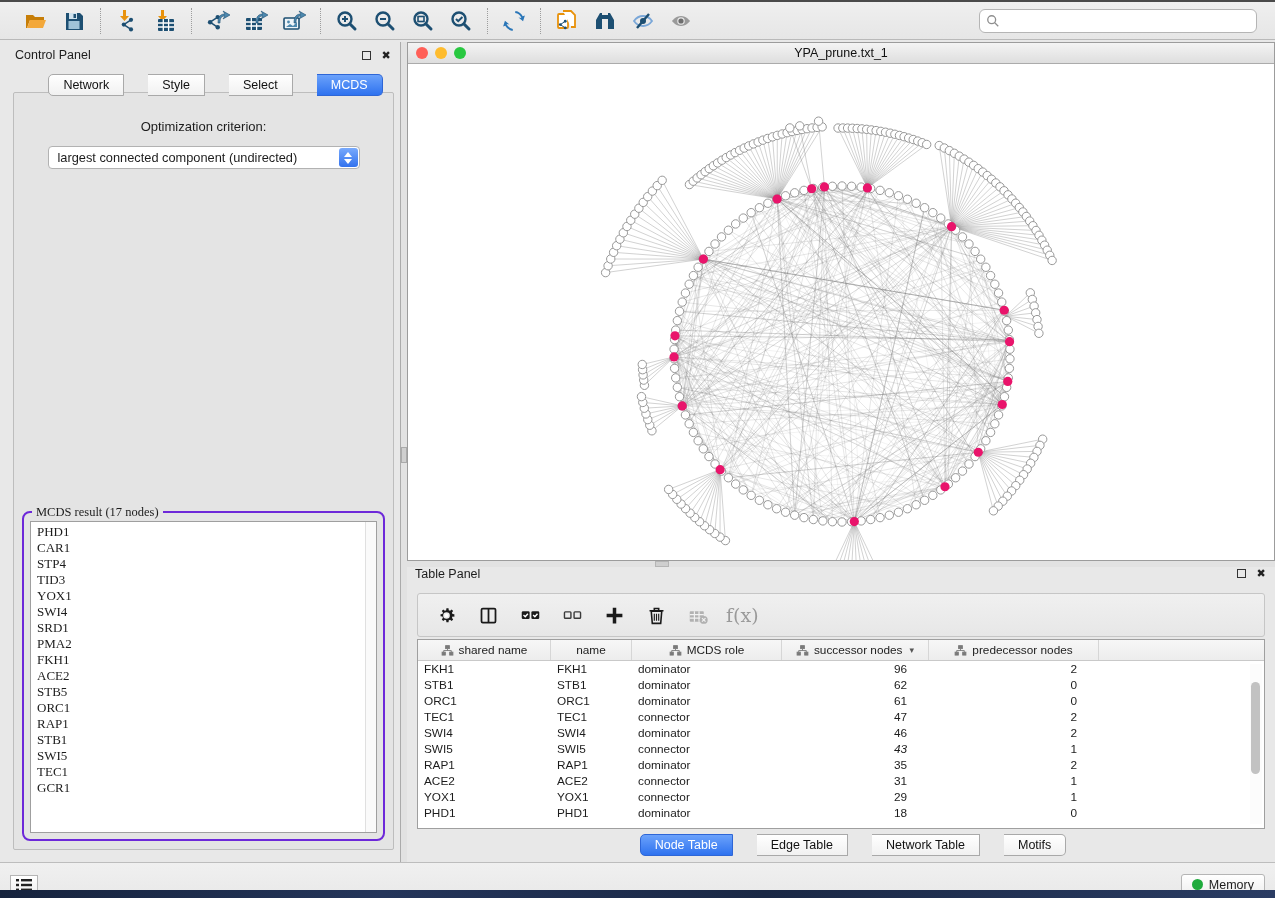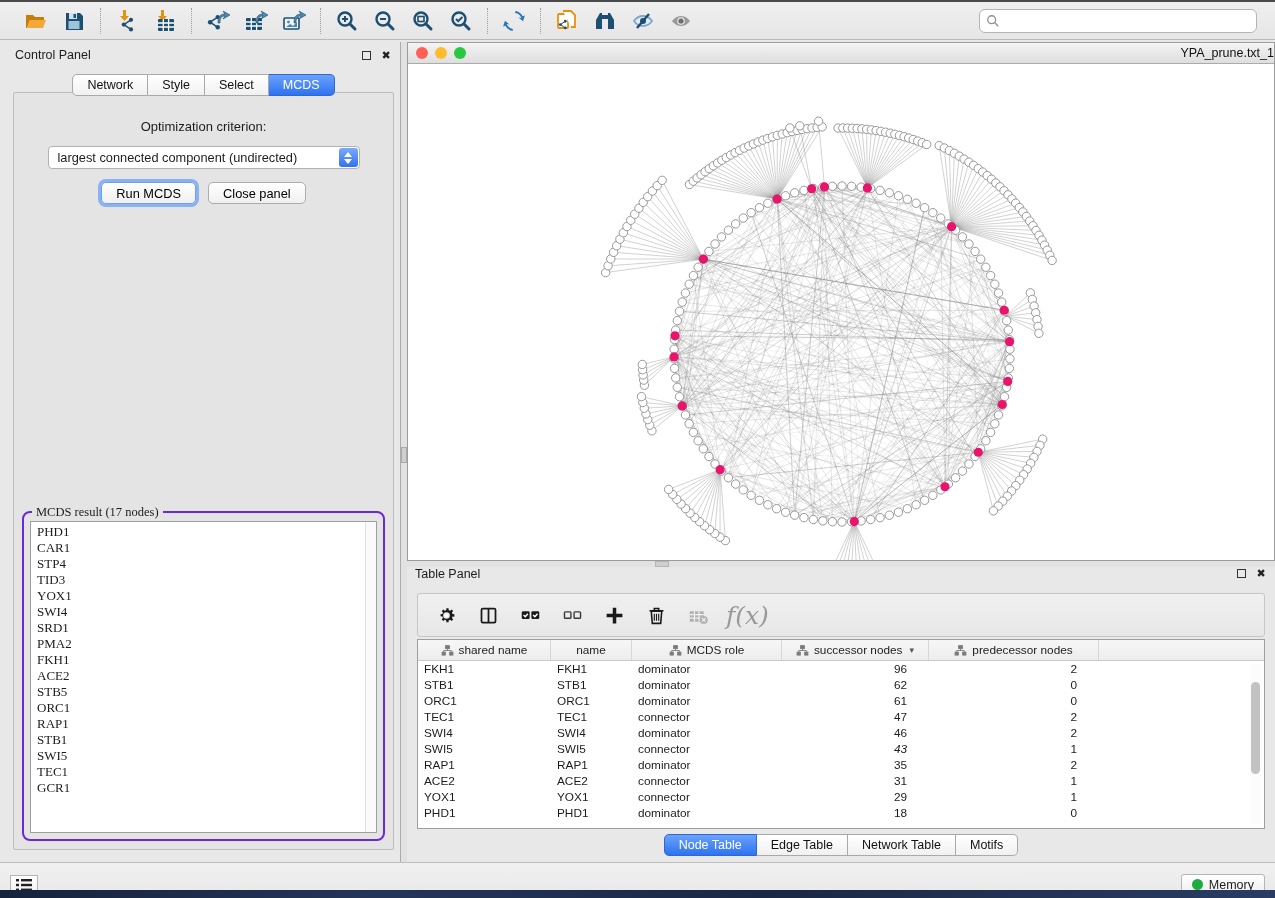--- a/index.html
+++ b/index.html
@@ -33,21 +33,21 @@
   #cp-header { height:26px; display:flex; align-items:center; padding:0 8px; }
   #cp-title { font-size:12.5px; }
   .win-btns { margin-left:auto; display:flex; gap:8px; align-items:center; }
   .win-btn { width:12px; height:12px; display:flex; align-items:center; justify-content:center;
     color:#222; font-size:11px; cursor:default; }
   .float-glyph { width:9px; height:9px; border:1.6px solid #333; }
   #cp-body { position:absolute; left:6px; right:6px; top:50px; bottom:12px;
     background:#e4e4e4; border:1px solid #bdbdbd; border-radius:2px; }
   #cp-tabs { position:absolute; left:0; right:0; top:32px; display:flex; justify-content:center; z-index:3; }
   .seg-tab { padding:3px 14px; font-size:12.5px; background:linear-gradient(#ffffff,#f1f1f1);
-    border:1px solid #a9a9a9; border-left:none; cursor:default; color:#111; }
+    border:1px solid #a9a9a9; border-left:none; cursor:default; color:#111;margin-left:24px; }
   .seg-tab:first-child { border-left:1px solid #a9a9a9; border-radius:5px 0 0 5px; }
   .seg-tab:last-child { border-radius:0 5px 5px 0; }
   .seg-tab.active { background:linear-gradient(#6ba2fb,#2e72ef); color:#fff; border-color:#2e66d6; }
   #opt-label { text-align:center; margin-top:26px; font-size:13px; }
   #criterion-select { margin:12px auto 0; width:312px; height:23px; background:#fff;
     border:1px solid #b2b2b2; border-radius:4px; display:flex; align-items:center; position:relative; }
   #criterion-value { padding-left:9px; font-size:12.8px; white-space:nowrap; }
   #criterion-stepper { position:absolute; right:1px; top:1px; bottom:1px; width:19px; border-radius:3px;
     background:linear-gradient(#79aafc,#3272ee); display:flex; flex-direction:column;
     align-items:center; justify-content:center; gap:2px; }
@@ -73,34 +73,34 @@
   #h-splitter { position:absolute; left:407px; top:561px; width:868px; height:6px; background:#e2e2e2; }
   #h-grip { position:absolute; left:248px; top:0; width:14px; height:6px; background:#cfcfcf; border:1px solid #b5b5b5; }
 
   
   #network-window { position:absolute; left:407px; top:42px; width:868px; height:519px;
     border:1px solid #9c9c9c; background:#fff; }
   #network-titlebar { height:21px; background:linear-gradient(#f4f4f4,#dedede);
     border-bottom:1px solid #ababab; display:flex; align-items:center; position:relative; }
   #traffic-lights { display:flex; gap:7px; margin-left:8px; }
   .tl { width:12px; height:12px; border-radius:50%; }
-  #network-title { position:absolute; left:0; right:0; text-align:right; font-size:12.5px; color:#111; }
+  #network-title { position:absolute; left:0; right:0; text-align:center; font-size:12.5px; color:#111; }
   #network-canvas { position:relative; width:866px; height:496px; background:#fff; overflow:hidden; }
 
   
   #table-panel { position:absolute; left:407px; top:567px; width:868px; height:295px; background:#e8e8e8; }
   #tp-header { height:24px; display:flex; align-items:flex-start; padding:0 8px; }
   #tp-title { font-size:12.5px; }
   #tp-toolbar { position:absolute; left:10px; right:10px; top:26px; height:44px;
     background:linear-gradient(#f0f0f0,#e7e7e7); border:1px solid #c6c6c6; border-radius:3px;
     display:flex; align-items:center; gap:14px; padding:0 14px; }
   .tpt-btn { width:28px; height:28px; display:flex; align-items:center; justify-content:center; }
   .tpt-btn svg { width:21px; height:21px; }
   .tpt-btn.disabled { opacity:.38; }
-  #fx-label { font-size:25px; font-style:italic; color:#9a9a9a;
+  #fx-label { font-size:19px; color:#9a9a9a;
     font-family:"DejaVu Serif","Liberation Serif",serif; }
   #tp-table { position:absolute; left:10px; right:10px; top:72px; bottom:33px; background:#fff;
     border:1px solid #9f9f9f; overflow:hidden; }
   #tbl-header { display:flex; height:21px; background:linear-gradient(#f7f7f7,#ededed);
     border-bottom:1px solid #c9c9c9; }
   .th-cell { display:flex; align-items:center; justify-content:center; gap:5px;
     border-right:1px solid #d6d6d6; font-size:11.8px; color:#222; position:relative; }
   .th-cell svg { width:13px; height:13px; flex:none; }
   .sort-chev { font-size:9px; color:#555; margin-left:2px; }
   .tbl-row { display:flex; height:16px; }
@@ -301,24 +301,20 @@
         <span class="seg-tab active">MCDS</span>
       </div>
     <div id="cp-body">
       <div id="opt-label">Optimization criterion:</div>
       <div id="criterion-select">
         <span id="criterion-value">largest connected component (undirected)</span>
         <span id="criterion-stepper">
           <span class="stepper-up"></span>
             <span class="stepper-down"></span>
         </span>
-      </div>
-      <div id="cp-buttons">
-        <button class="mac-btn focused">Run MCDS</button>
-        <button class="mac-btn">Close panel</button>
       </div>
       <div id="mcds-group">
         <span id="mcds-legend">MCDS result (17 nodes)</span>
         <div id="mcds-list">
             <div class="mcds-item">PHD1</div>
             <div class="mcds-item">CAR1</div>
             <div class="mcds-item">STP4</div>
             <div class="mcds-item">TID3</div>
             <div class="mcds-item">YOX1</div>
             <div class="mcds-item">SWI4</div>

